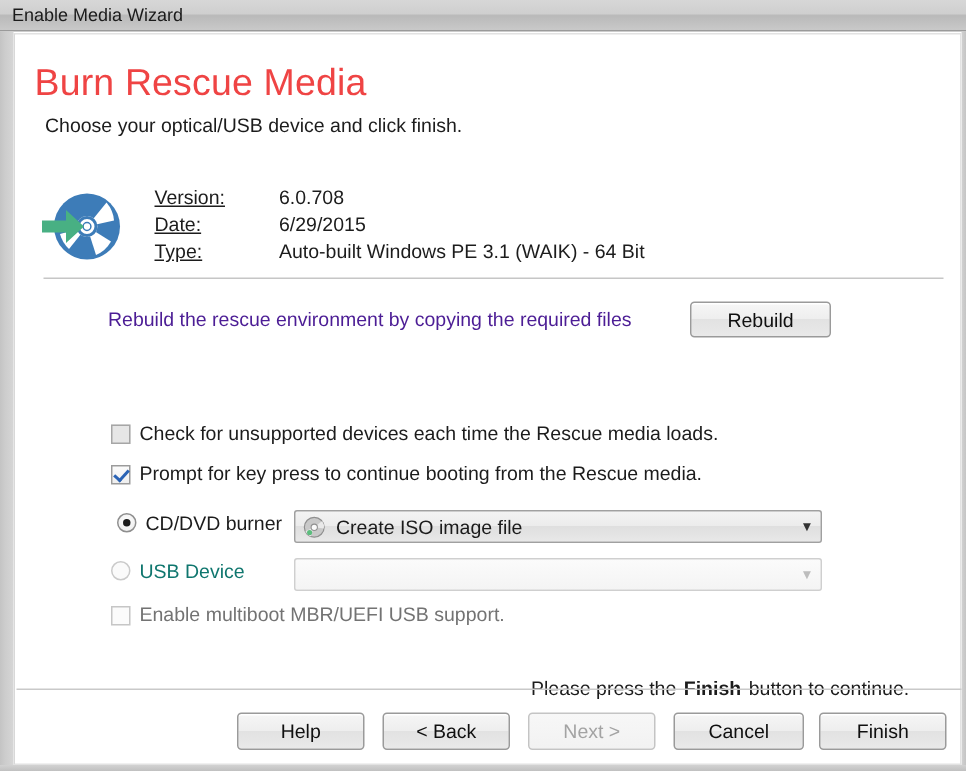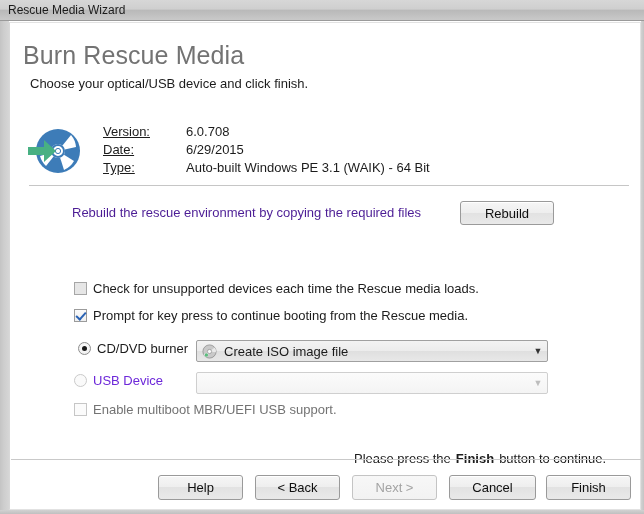--- a/index.html
+++ b/index.html
@@ -74,21 +74,21 @@
     border-left: 1px solid #d8d8d8;
     box-sizing: border-box;
   }
 
   
   #page-heading {
     position: absolute;
     left: 13px;
     top: 18px;
     font-size: 25px;
-    color: #737373;
+    color: #ef4444;
     font-weight: 300;
     letter-spacing: 0.1px;
     white-space: nowrap;
   }
   #page-subheading {
     position: absolute;
     left: 20px;
     top: 53px;
     font-size: 13px;
     color: #1c1c1c;
@@ -162,21 +162,21 @@
     background: linear-gradient(to bottom, #f7f7f7 0%, #f2f2f2 100%);
     box-shadow: none;
   }
 
   #btn-rebuild { left: 450px; top: 178px; width: 94px; height: 24px; }
 
   
   .cbrow {
     position: absolute;
     display: flex;
-    align-items: center;
+    align-items: flex-end;
     font-size: 13px;
     color: #1c1c1c;
     white-space: nowrap;
   }
   .cbrow.disabled { color: #737373; }
 
   .cbox {
     width: 13px;
     height: 13px;
     box-sizing: border-box;
@@ -212,21 +212,21 @@
 
   
   .radiorow {
     position: absolute;
     display: flex;
     align-items: center;
     font-size: 13px;
     color: #1c1c1c;
     white-space: nowrap;
   }
-  .radiorow.disabled { color: #6d28d9; }
+  .radiorow.disabled { color: #0f766e; }
   .radio {
     width: 13px;
     height: 13px;
     border-radius: 50%;
     box-sizing: border-box;
     border: 1px solid #8e8e8e;
     background: radial-gradient(circle at 50% 40%, #ffffff 0%, #f0f0f0 70%, #e2e2e2 100%);
     margin-right: 6px;
     position: relative;
     flex: 0 0 auto;
@@ -317,21 +317,21 @@
   #btn-next   { left: 342px; top: 452px; width: 85px; height: 25px; }
   #btn-cancel { left: 439px; top: 452px; width: 87px; height: 25px; }
   #btn-finish { left: 536px; top: 452px; width: 85px; height: 25px; }
 </style>
 </head>
 <body>
 
 <div id="window">
 
   <div id="titlebar">
-    <span class="title-text">Rescue Media Wizard</span>
+    <span class="title-text">Enable Media Wizard</span>
   </div>
 
   <div class="edge-left"></div>
   <div class="edge-right"></div>
   <div class="edge-bottom"></div>
 
   <div id="client">
 
     <div id="page-heading">Burn Rescue Media</div>
     <div id="page-subheading">Choose your optical/USB device and click finish.</div>

